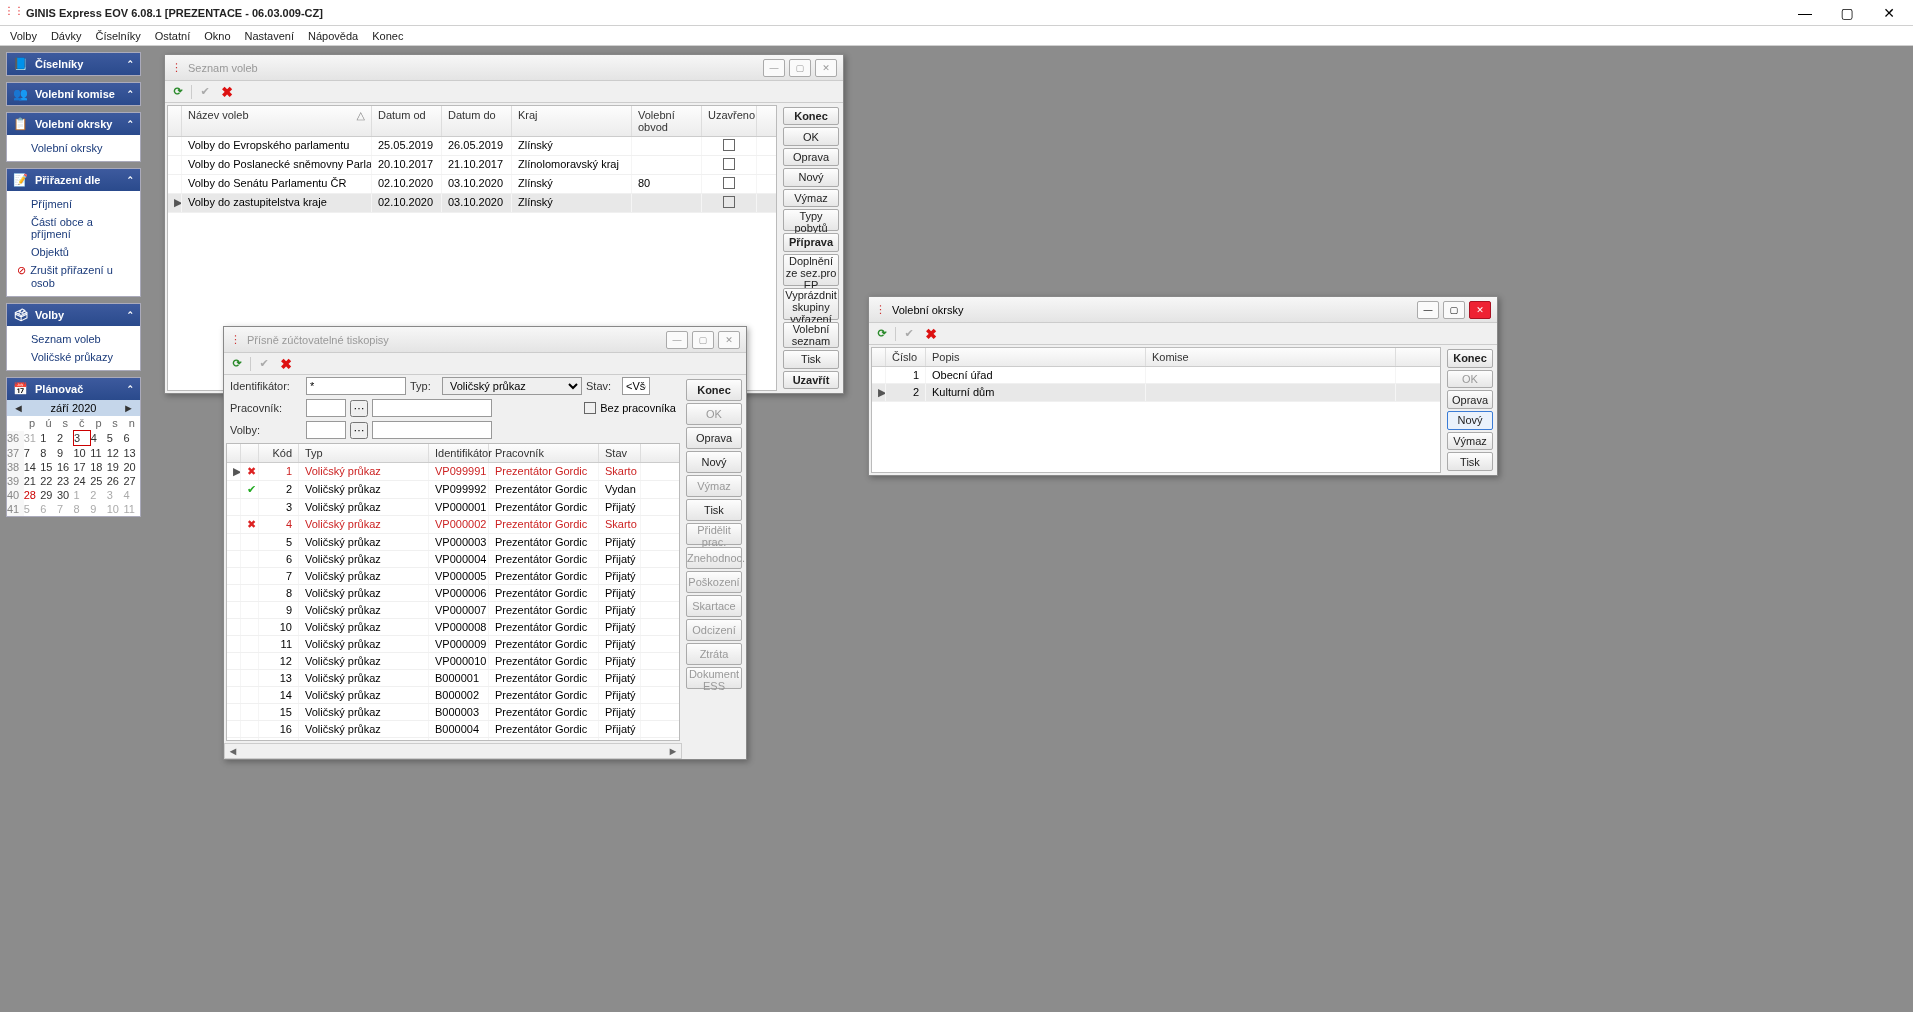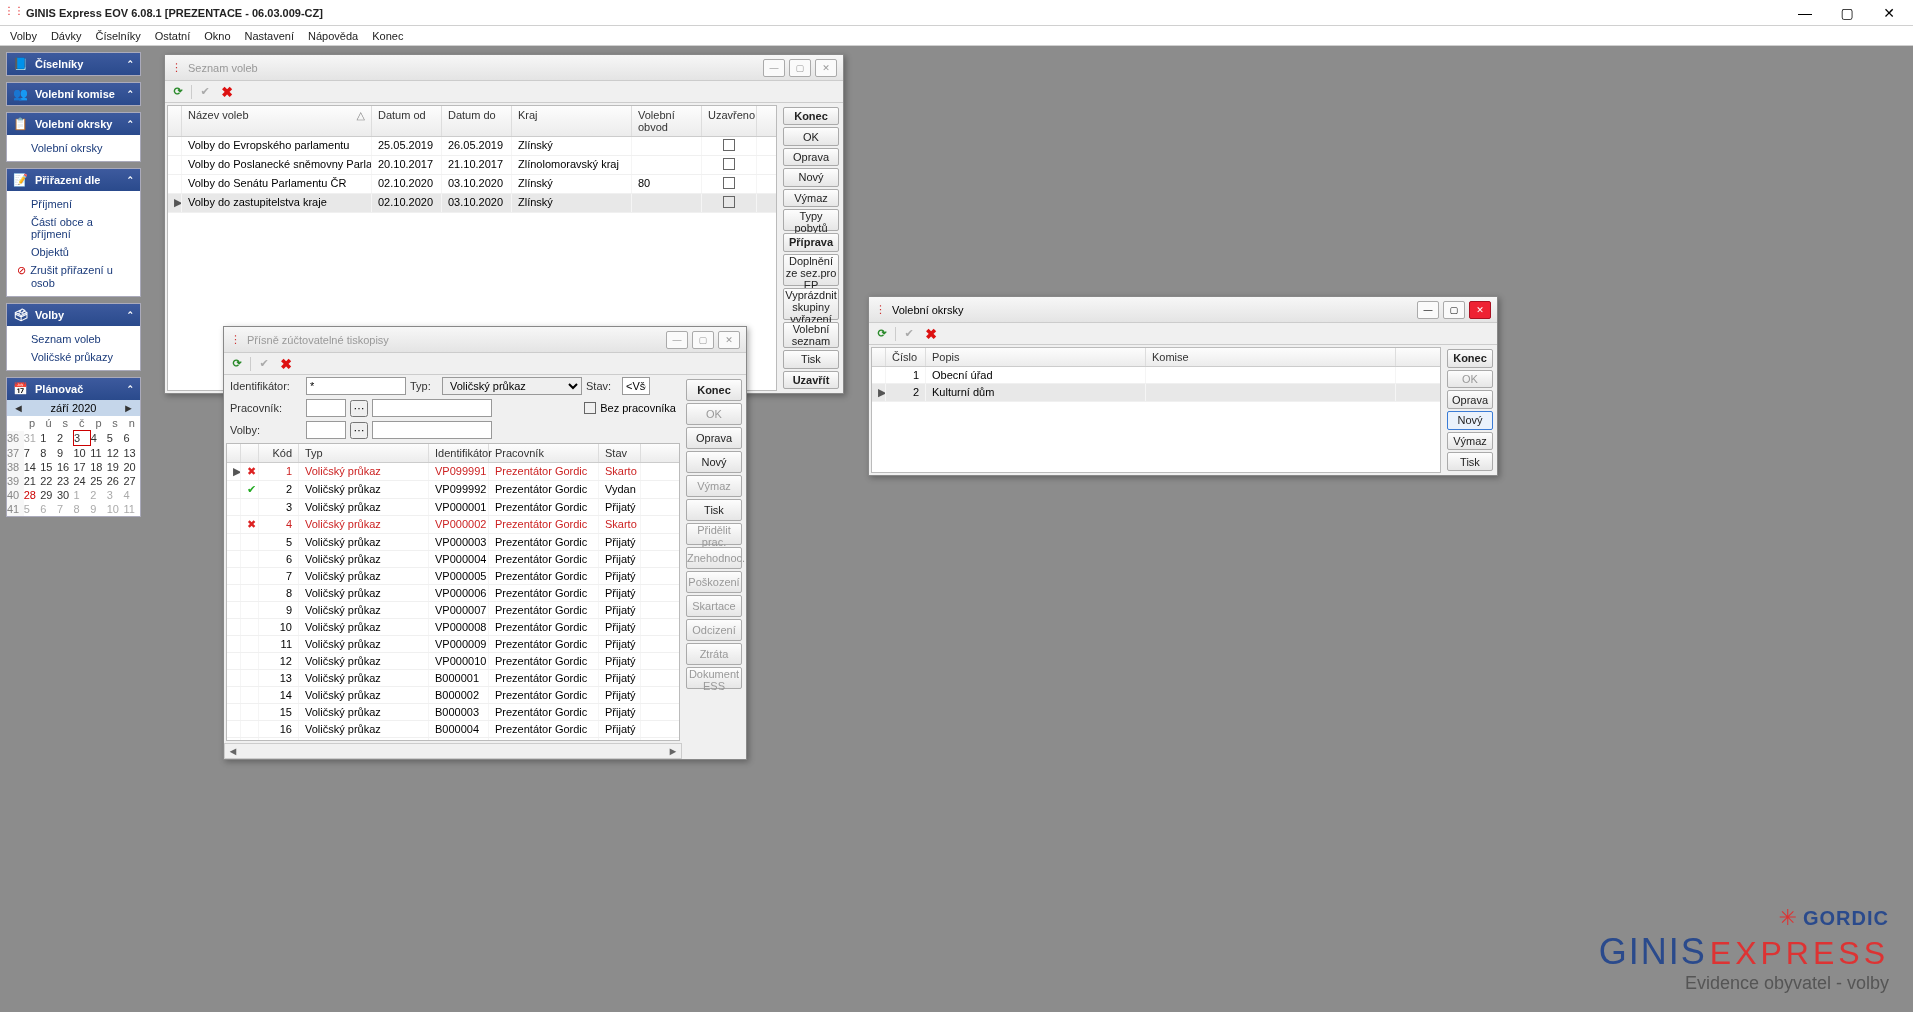--- a/index.html
+++ b/index.html
@@ -628,19 +628,14 @@
           <button class="bold">Konec</button>
           <button disabled="">OK</button>
           <button>Oprava</button>
           <button class="highlight">Nový</button>
           <button>Výmaz</button>
           <button>Tisk</button>
         </div>
     </div>
   </div>
 
-  <div class="branding">
-    <div><span class="gordic-logo">✳</span><span class="gordic">GORDIC</span></div>
-    <div><span class="ginis">GINIS</span> <span class="express">EXPRESS</span></div>
-    <div class="subtitle">Evidence obyvatel - volby</div>
-  </div>
 
 </div>
 
 </body></html>

